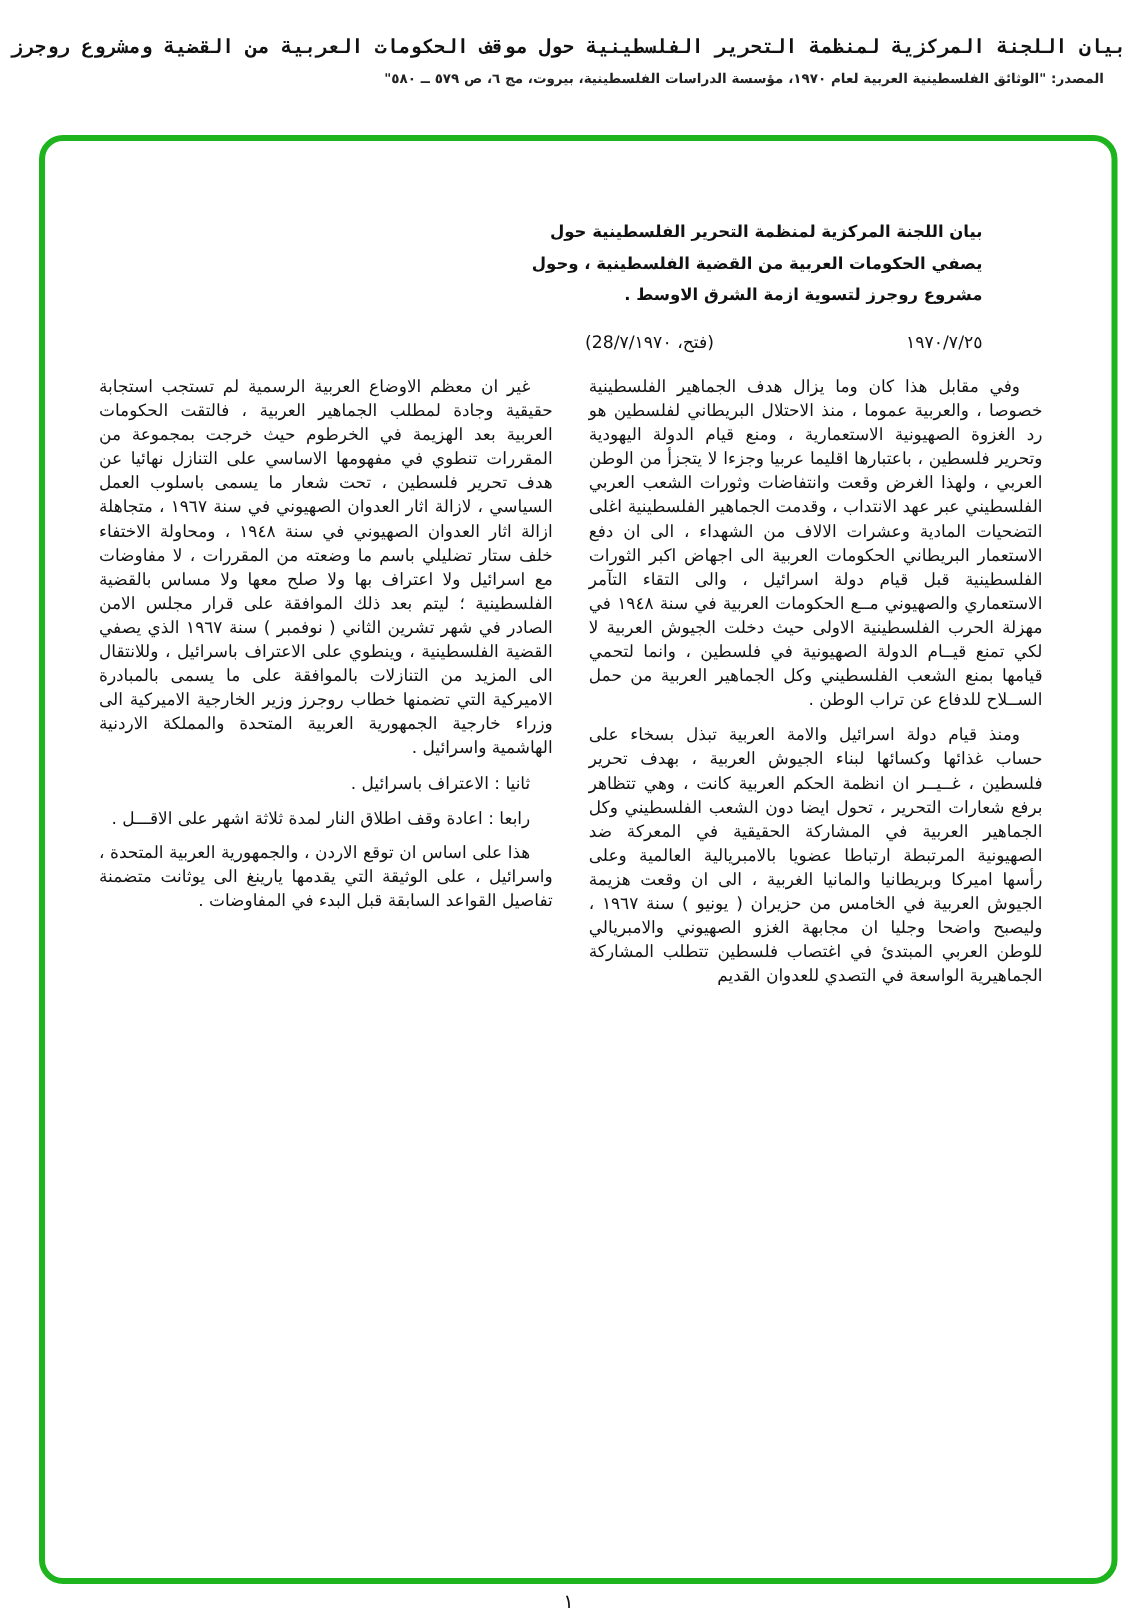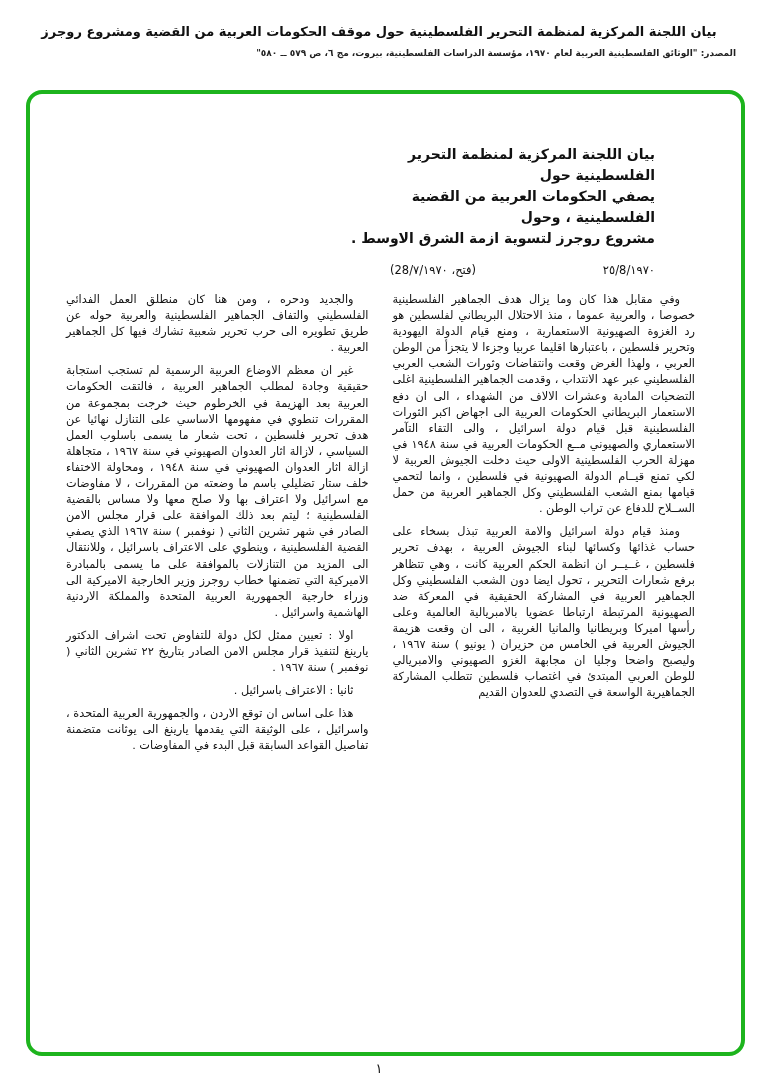--- a/index.html
+++ b/index.html
@@ -18,20 +18,21 @@
     direction: rtl;
     overflow: hidden;
   }
   .header-title {
     padding-top: 24px;
     text-align: center;
     font-weight: 700;
     font-size: 13px;
     letter-spacing: 0;
     color: #111;
+    font-family: Liberation Mono, monospace;
   }
   .source-line {
     margin-top: 9px;
     padding: 0 22px 0 26px;
     text-align: right;
     font-weight: 700;
     font-size: 9px;
     color: #222;
   }
   .green-box {
@@ -43,21 +44,21 @@
     border: 4px solid var(--frame-border, #1db41d);
     border-radius: 16px;
     background: #fff;
     overflow: hidden;
     padding: 50px 46px 10px 36px;
   }
   .doc-title {
     width: 310px;
     margin: 0 40px 14px 0;
     font-weight: 700;
-    font-size: 14px;
+    font-size: 11px;
     line-height: 21px;
     text-align: right;
     color: #111;
   }
   .date-row {
     width: 305px;
     padding-right: 40px;
     margin-bottom: 15px;
     display: flex;
     justify-content: space-between;
@@ -101,36 +102,35 @@
 
   <div class="green-box">
 
     <div class="doc-title">
       <div>بيان اللجنة المركزية لمنظمة التحرير الفلسطينية حول</div>
       <div>يصفي الحكومات العربية من القضية الفلسطينية ، وحول</div>
       <div>مشروع روجرز لتسوية ازمة الشرق الاوسط .</div>
     </div>
 
     <div class="date-row">
-      <span>١٩٧٠/8/٢٥</span>
+      <span>١٩٧٠/٧/٢٥</span>
       <span>(فتح، 28/٧/١٩٧٠)</span>
     </div>
 
     <div class="columns">
 
       <div class="col">
         <p>وفي مقابل هذا كان وما يزال هدف الجماهير الفلسطينية خصوصا ، والعربية عموما ، منذ الاحتلال البريطاني لفلسطين هو رد الغزوة الصهيونية الاستعمارية ، ومنع قيام الدولة اليهودية وتحرير فلسطين ، باعتبارها اقليما عربيا وجزءا لا يتجزأ من الوطن العربي ، ولهذا الغرض وقعت وانتفاضات وثورات الشعب العربي الفلسطيني عبر عهد الانتداب ، وقدمت الجماهير الفلسطينية اغلى التضحيات المادية وعشرات الالاف من الشهداء ، الى ان دفع الاستعمار البريطاني الحكومات العربية الى اجهاض اكبر الثورات الفلسطينية قبل قيام دولة اسرائيل ، والى التقاء التآمر الاستعماري والصهيوني مــع الحكومات العربية في سنة ١٩٤٨ في مهزلة الحرب الفلسطينية الاولى حيث دخلت الجيوش العربية لا لكي تمنع قيــام الدولة الصهيونية في فلسطين ، وانما لتحمي قيامها بمنع الشعب الفلسطيني وكل الجماهير العربية من حمل الســلاح للدفاع عن تراب الوطن .</p>
         <p>ومنذ قيام دولة اسرائيل والامة العربية تبذل بسخاء على حساب غذائها وكسائها لبناء الجيوش العربية ، بهدف تحرير فلسطين ، غــيــر ان انظمة الحكم العربية كانت ، وهي تتظاهر برفع شعارات التحرير ، تحول ايضا دون الشعب الفلسطيني وكل الجماهير العربية في المشاركة الحقيقية في المعركة ضد الصهيونية المرتبطة ارتباطا عضويا بالامبريالية العالمية وعلى رأسها اميركا وبريطانيا والمانيا الغربية ، الى ان وقعت هزيمة الجيوش العربية في الخامس من حزيران ( يونيو ) سنة ١٩٦٧ ، وليصبح واضحا وجليا ان مجابهة الغزو الصهيوني والامبريالي للوطن العربي المبتدئ في اغتصاب فلسطين تتطلب المشاركة الجماهيرية الواسعة في التصدي للعدوان القديم</p>
       </div>
 
       <div class="col">
-        <p>والجديد ودحره ، ومن هنا كان منطلق العمل الفدائي الفلسطيني والتفاف الجماهير الفلسطينية والعربية حوله عن طريق تطويره الى حرب تحرير شعبية تشارك فيها كل الجماهير العربية .</p>
         <p>غير ان معظم الاوضاع العربية الرسمية لم تستجب استجابة حقيقية وجادة لمطلب الجماهير العربية ، فالتقت الحكومات العربية بعد الهزيمة في الخرطوم حيث خرجت بمجموعة من المقررات تنطوي في مفهومها الاساسي على التنازل نهائيا عن هدف تحرير فلسطين ، تحت شعار ما يسمى باسلوب العمل السياسي ، لازالة اثار العدوان الصهيوني في سنة ١٩٦٧ ، متجاهلة ازالة اثار العدوان الصهيوني في سنة ١٩٤٨ ، ومحاولة الاختفاء خلف ستار تضليلي باسم ما وضعته من المقررات ، لا مفاوضات مع اسرائيل ولا اعتراف بها ولا صلح معها ولا مساس بالقضية الفلسطينية ؛ ليتم بعد ذلك الموافقة على قرار مجلس الامن الصادر في شهر تشرين الثاني ( نوفمبر ) سنة ١٩٦٧ الذي يصفي القضية الفلسطينية ، وينطوي على الاعتراف باسرائيل ، وللانتقال الى المزيد من التنازلات بالموافقة على ما يسمى بالمبادرة الاميركية التي تضمنها خطاب روجرز وزير الخارجية الاميركية الى وزراء خارجية الجمهورية العربية المتحدة والمملكة الاردنية الهاشمية واسرائيل .</p>
-        <p>اولا : تعيين ممثل لكل دولة للتفاوض تحت اشراف الدكتور يارينغ لتنفيذ قرار مجلس الامن الصادر بتاريخ ٢٢ تشرين الثاني ( نوفمبر ) سنة ١٩٦٧ .</p>
         <p>ثانيا : الاعتراف باسرائيل .</p>
+        <p>رابعا : اعادة وقف اطلاق النار لمدة ثلاثة اشهر على الاقـــل .</p>
         <p>هذا على اساس ان توقع الاردن ، والجمهورية العربية المتحدة ، واسرائيل ، على الوثيقة التي يقدمها يارينغ الى يوثانت متضمنة تفاصيل القواعد السابقة قبل البدء في المفاوضات .</p>
       </div>
 
     </div>
   </div>
 
   <div class="page-number">١</div>
 
 </div>
 

